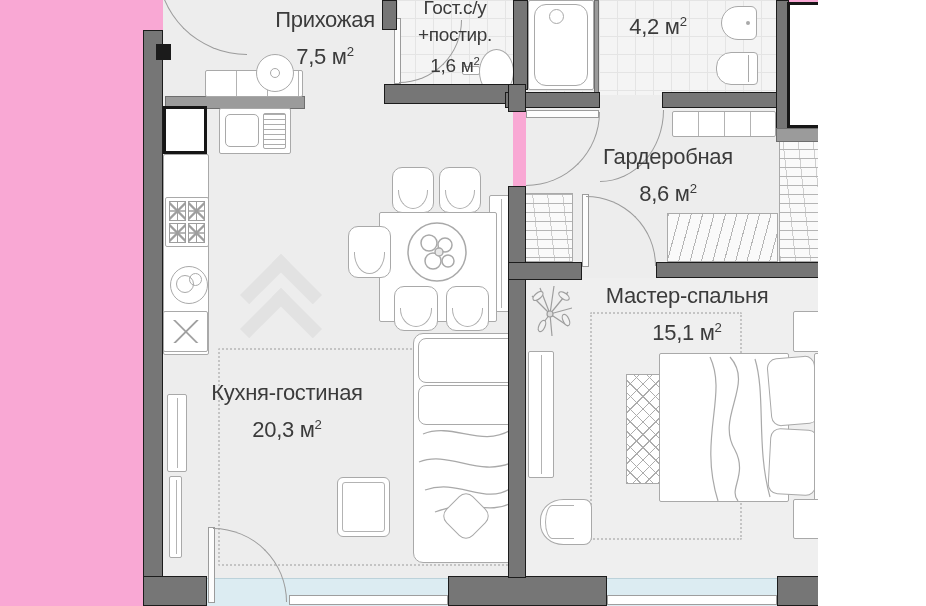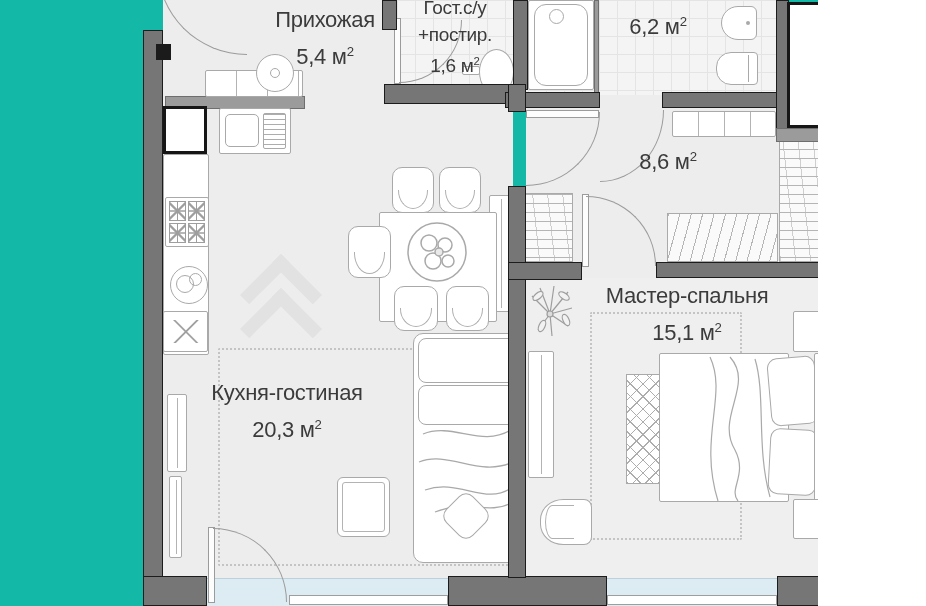--- a/index.html
+++ b/index.html
@@ -1,16 +1,16 @@
 <!DOCTYPE html>
 <html><head>
 <meta charset="utf-8">
 <style>
   html,body{margin:0;padding:0;background:#fff;}
-  .stage{position:relative;width:818px;height:606px;overflow:hidden;background:#14b8a6;
+  .stage{position:relative;width:818px;height:606px;overflow:hidden;background:#f9a8d4;
          font-family:"Liberation Sans",sans-serif;}
   .abs{position:absolute;box-sizing:border-box;}
   
   .floor{background:#ededed;}
   .floor2{background:#efefef;}
   .tile{background:#f4f4f4;
         background-image:linear-gradient(#e4e4e4 1px,transparent 1px),
                          linear-gradient(90deg,#e4e4e4 1px,transparent 1px);
         background-size:18px 18px;}
   .glass{background:#dcecf2;border-top:1px solid #bcd2da;}
@@ -223,31 +223,32 @@
   <div class="abs wall" style="left:508px;top:262px;width:74px;height:18px"></div>
   <div class="abs wall" style="left:656px;top:262px;width:171px;height:16px"></div>
   <div class="abs shaft" style="left:163px;top:106px;width:44px;height:48px"></div>
   <div class="abs shaft" style="left:787px;top:2px;width:40px;height:126px"></div>
 
   <div class="abs frame" style="left:289px;top:595px;width:159px;height:10px"></div>
   <div class="abs frame" style="left:607px;top:595px;width:170px;height:10px"></div>
 
   <div class="label" style="left:250px;top:4px;width:150px">
     <div>Прихожая</div>
-    <div><span>5,4 м</span><sup>2</sup></div>
+    <div><span>7,5 м</span><sup>2</sup></div>
   </div>
   <div class="label" style="left:398px;top:-6px;width:114px">
     <div class="s19">Гост.с/у</div>
     <div class="s19">+постир.</div>
     <div class="s19"><span>1,6 м</span><sup>2</sup></div>
   </div>
   <div class="label" style="left:600px;top:6px;width:116px">
-    <div><span>6,2 м</span><sup>2</sup></div>
+    <div><span>4,2 м</span><sup>2</sup></div>
   </div>
   <div class="label" style="left:588px;top:141px;width:160px">
+    <div>Гардеробная</div>
     <div><span>8,6 м</span><sup>2</sup></div>
   </div>
   <div class="label" style="left:592px;top:280px;width:190px">
     <div>Мастер-спальня</div>
     <div><span>15,1 м</span><sup>2</sup></div>
   </div>
   <div class="label" style="left:196px;top:377px;width:182px">
     <div>Кухня-гостиная</div>
     <div><span>20,3 м</span><sup>2</sup></div>
   </div>

